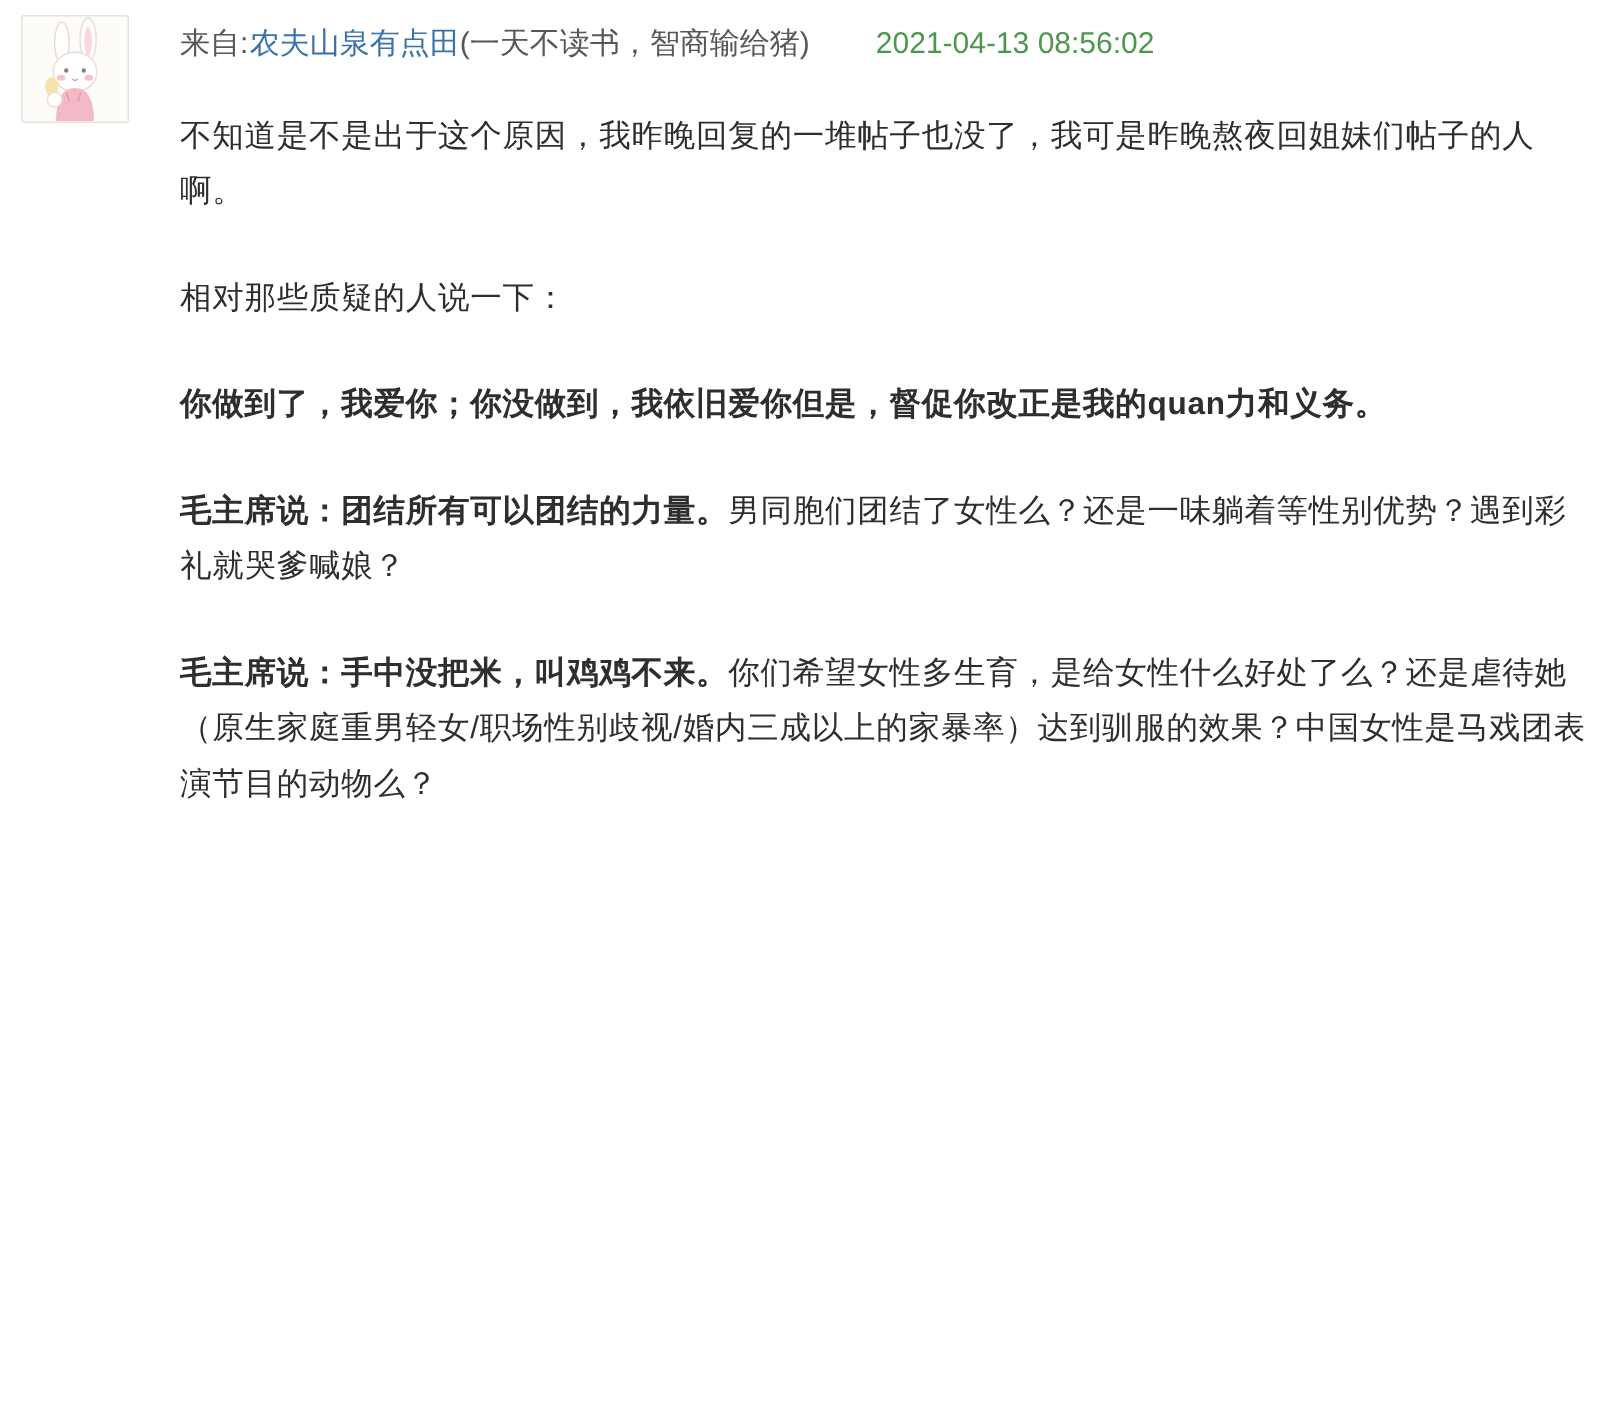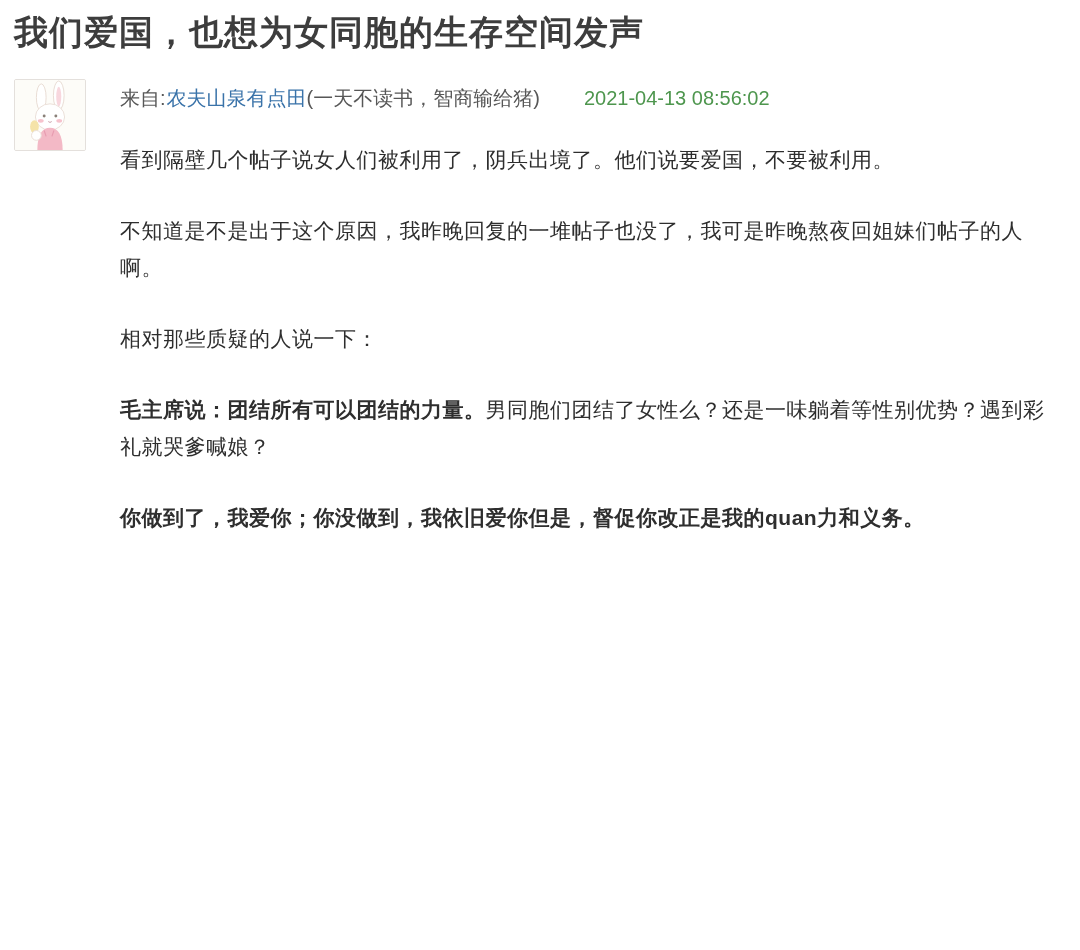--- a/index.html
+++ b/index.html
@@ -42,21 +42,20 @@
     font-size:21px;line-height:37px;margin:0 0 34px 0;
     color:var(--text-color);letter-spacing:0.5px;
   }
   .para .b{font-weight:700;}
 </style>
 </head>
 <body>
 
 <div class="post">
 
-  <h1 class="post-title">我们爱国，也想为女同胞的生存空间发声</h1>
 
   <div class="content-row">
 
     <div class="avatar-col">
       <span class="avatar">
         <svg viewBox="0 0 72 72" xmlns="http://www.w3.org/2000/svg">
           <rect width="72" height="72" fill="#fdfcf8"></rect>
           <ellipse cx="27" cy="18" rx="5" ry="14" fill="#ffffff" stroke="#e8dcd4" stroke-width="1"></ellipse>
           <ellipse cx="45" cy="16" rx="5.5" ry="15" fill="#ffffff" stroke="#e8dcd4" stroke-width="1"></ellipse>
           <ellipse cx="45" cy="17" rx="2.6" ry="10" fill="#f8d7de"></ellipse>
@@ -73,28 +72,28 @@
         </svg>
       </span>
     </div>
 
     <div class="main-col">
 
       <div class="meta">
         <span class="from-label">来自:</span><span class="username">农夫山泉有点田</span><span class="signature">(一天不读书，智商输给猪)</span><span class="timestamp">2021-04-13 08:56:02</span>
       </div>
 
-      <p class="para"><span>看到隔壁几个帖子说女人们被利用了，阴兵出境了。他们说要爱国，不要被利用。</span></p>
 
       <p class="para"><span>不知道是不是出于这个原因，我昨晚回复的一堆帖子也没了，我可是昨晚熬夜回姐妹们帖子的人啊。</span></p>
 
       <p class="para"><span>相对那些质疑的人说一下：</span></p>
 
 
 
+      <p class="para"><span class="b">你做到了，我爱你；你没做到，我依旧爱你但是，督促你改正是我的quan力和义务。</span></p>
+
       <p class="para"><span class="b">毛主席说：团结所有可以团结的力量。</span><span>男同胞们团结了女性么？还是一味躺着等性别优势？遇到彩礼就哭爹喊娘？</span></p>
 
-      <p class="para"><span class="b">你做到了，我爱你；你没做到，我依旧爱你但是，督促你改正是我的quan力和义务。</span></p>
-
+      <p class="para"><span class="b">毛主席说：手中没把米，叫鸡鸡不来。</span><span>你们希望女性多生育，是给女性什么好处了么？还是虐待她（原生家庭重男轻女/职场性别歧视/婚内三成以上的家暴率）达到驯服的效果？中国女性是马戏团表演节目的动物么？</span></p>
 
     </div>
   </div>
 </div>
 
 </body></html>

